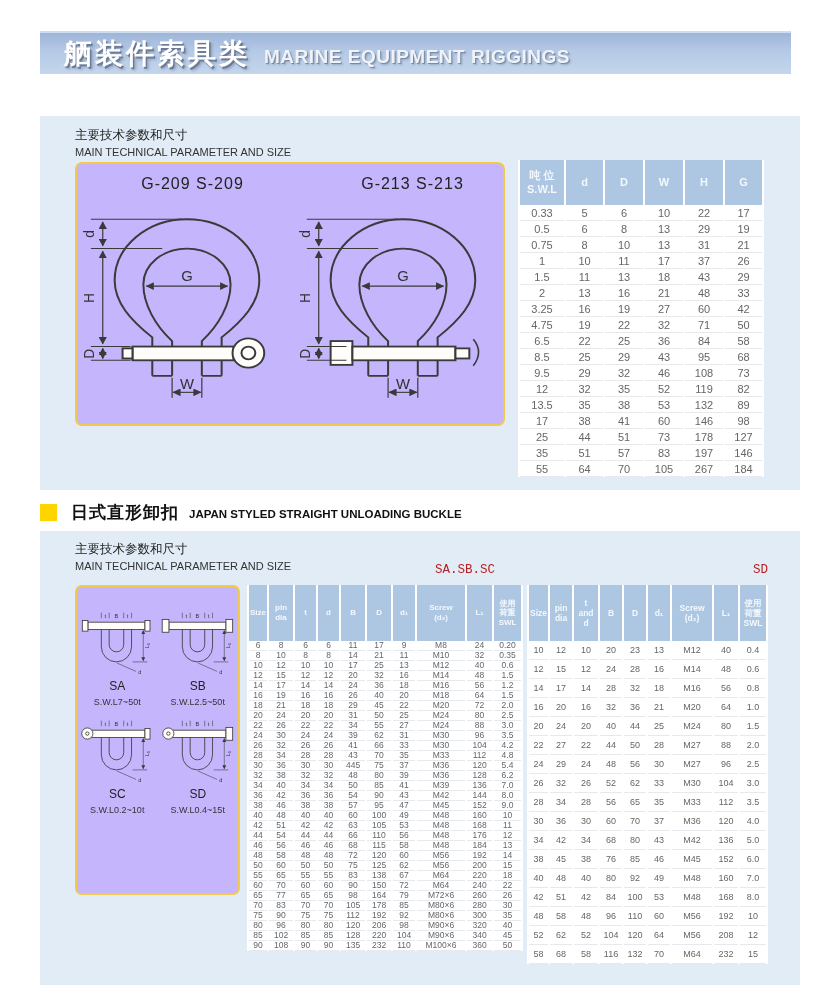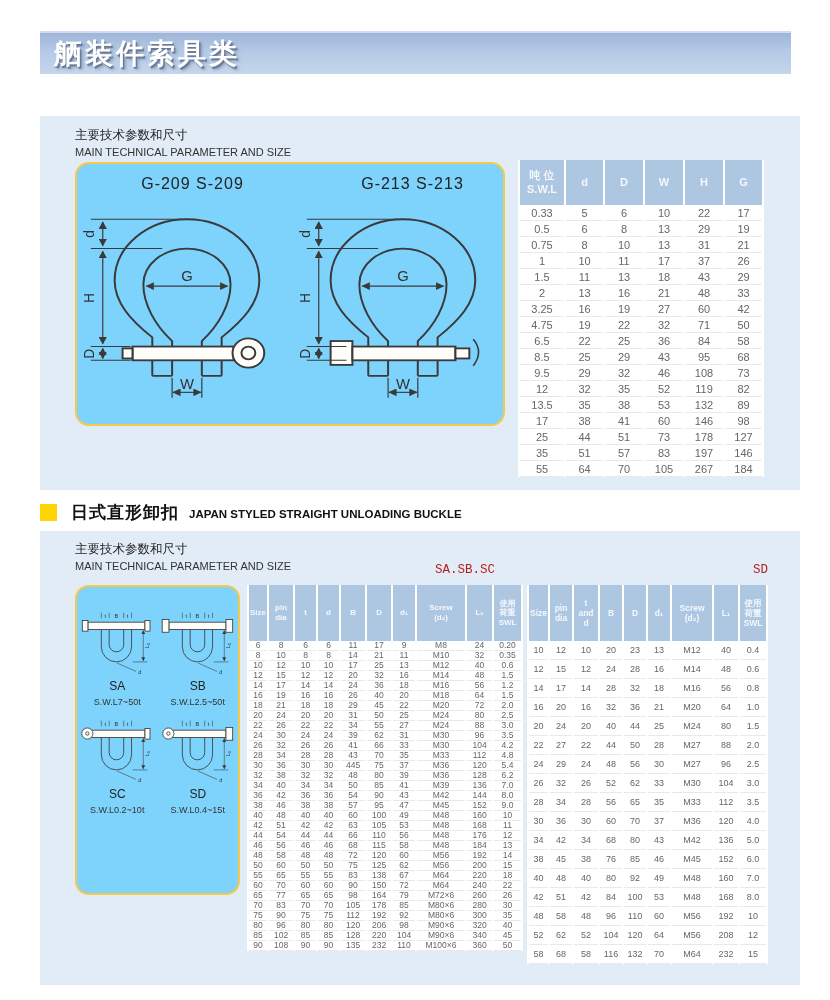--- a/index.html
+++ b/index.html
@@ -2,21 +2,21 @@
 <html><head>
 <meta charset="utf-8">
 <style>
   html,body{margin:0;padding:0;background:#fff;}
   .page{position:relative;width:830px;height:1000px;background:#ffffff;
         font-family:"Liberation Sans","DejaVu Sans",sans-serif;overflow:hidden;}
 
   
   .banner{position:absolute;left:40px;top:31px;width:751px;height:43px;
           background:linear-gradient(to bottom,#9fb5d8 0%,#b5cae6 45%,#c4d6ec 100%);
-          display:flex;align-items:baseline;padding-left:14px;box-sizing:border-box;
+          display:flex;align-items:baseline;padding-left:24px;box-sizing:border-box;
           border-top:2px solid #cddcf0;}
   .banner .bzh{font-size:28px;font-weight:bold;color:#ffffff;letter-spacing:3px;line-height:41px;
           text-shadow:1.5px 1.5px 0 rgba(105,120,148,.95),3px 3px 3px rgba(105,120,148,.55);}
   .banner .ben{font-size:19px;font-weight:bold;color:#eff3f9;margin-left:14px;letter-spacing:.5px;
           text-shadow:1px 1px 0 rgba(118,133,160,.9),2px 2px 2px rgba(118,133,160,.5);}
 
   
   .sec-head{position:absolute;left:40px;display:flex;align-items:baseline;}
   .sec-head .bullet{width:17px;height:17px;background:#ffd400;align-self:center;margin-right:14px;}
   .sec-head .zh{font-size:17px;font-weight:bold;color:#111;letter-spacing:1px;}
@@ -25,21 +25,21 @@
   
   .panel{position:absolute;left:40px;width:760px;background:#e1ecf7;}
   #panel1{top:116px;height:374px;}
   #panel2{top:531px;height:454px;}
 
   .subtitle{position:absolute;color:#222;}
   .subtitle .szh{font-size:12.5px;line-height:1.4;}
   .subtitle .sen{font-size:11px;line-height:1.4;color:#333;}
 
   
-  .diagbox{position:absolute;background:#7dd3fc;border:2px solid #f2c94c;border-radius:14px;box-sizing:border-box;}
+  .diagbox{position:absolute;background:#c4b5fd;border:2px solid #f2c94c;border-radius:7px;box-sizing:border-box;}
   #diagbox1{left:75px;top:162px;width:430px;height:264px;}
   #diagbox2{left:75px;top:585px;width:165px;height:310px;padding-top:24px;box-sizing:border-box;}
   .model-label{position:absolute;top:11px;font-size:16px;color:#222;text-align:center;letter-spacing:1px;}
   #model-left{left:38px;width:155px;}
   #model-right{left:253px;width:165px;}
   svg text{font-family:"Liberation Sans","DejaVu Sans",sans-serif;fill:#333;}
 
   .jgrid{display:grid;grid-template-columns:1fr 1fr;row-gap:12px;}
   .jcell{display:flex;flex-direction:column;align-items:center;}
   .jcell .jlabel{font-size:12px;color:#222;margin-top:2px;}
@@ -76,20 +76,21 @@
   <svg width="0" height="0" style="position:absolute">
     <defs>
       <marker id="ah" viewBox="0 0 10 10" refX="9" refY="5" markerWidth="7" markerHeight="7" orient="auto-start-reverse">
           <path d="M0,0 L10,5 L0,10 z" fill="#3a3a3a"></path>
         </marker>
     </defs>
   </svg>
 
   <div class="banner">
     <span class="bzh">舾装件索具类</span>
+    <span class="ben">MARINE EQUIPMENT RIGGINGS</span>
   </div>
 
 
   <div class="panel" id="panel1"></div>
 
   <div class="subtitle" style="left:75px;top:127px">
     <div class="szh">主要技术参数和尺寸</div>
     <div class="sen">MAIN TECHNICAL PARAMETER AND SIZE</div>
   </div>
 

